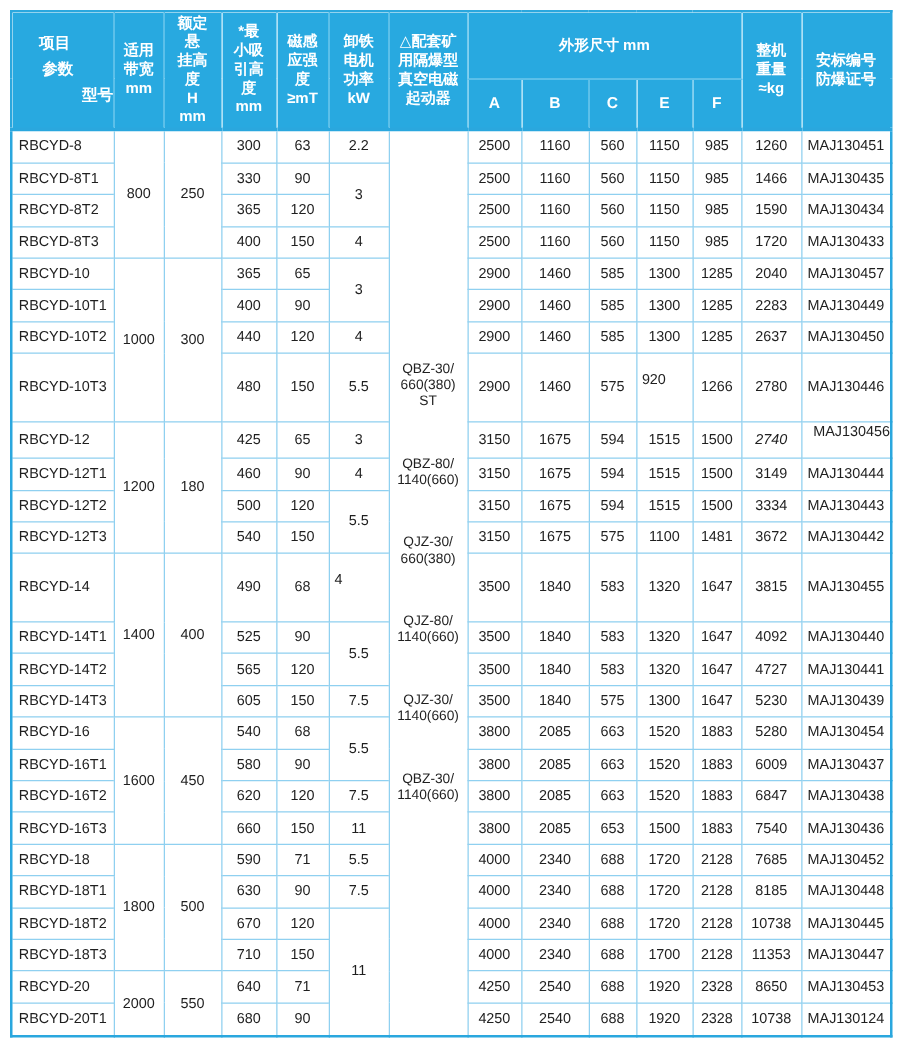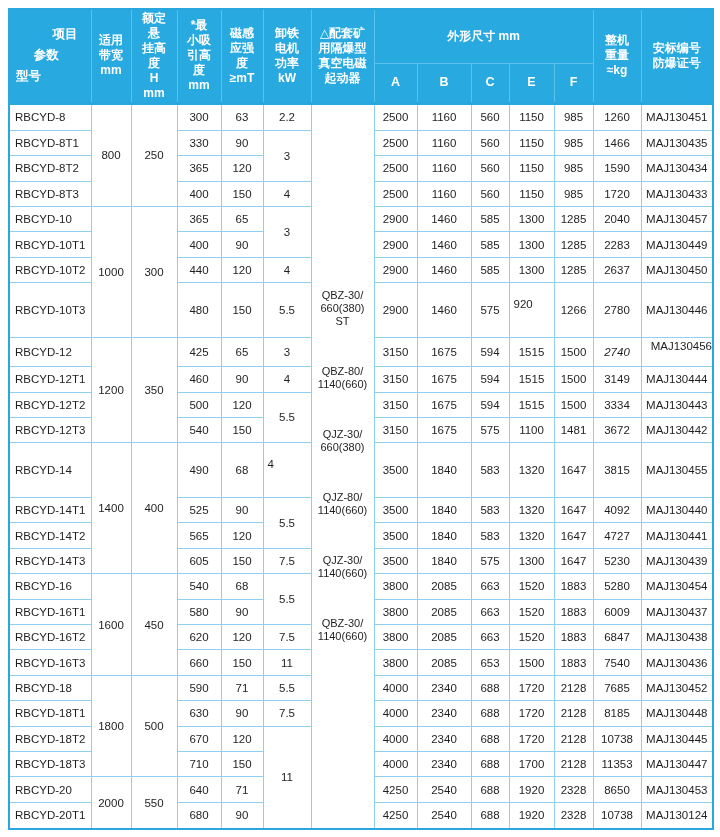--- a/index.html
+++ b/index.html
@@ -27,23 +27,23 @@
   tbody td{
     font-size:11.5px;color:#1F1F1F;background:#ffffff;
     text-align:center;vertical-align:middle;padding:0;
     white-space:nowrap;
   }
   td.model{text-align:left;padding-left:5px;}
   td.top-left{text-align:left;vertical-align:top;padding-left:4px;padding-top:15px;}
   td.v-top{vertical-align:top;padding-top:2px;text-align:right;}
   td.italic{font-style:italic;}
   th.corner div{font-size:12.5px;line-height:21px;}
-  .c1{text-align:right;padding-right:13px;}
+  .c1{padding-right:13px;}
   .c2{text-align:center;padding-right:8px;}
-  .c3{text-align:left;padding-left:6px;}
+  .c3{text-align:right;padding-left:6px;}
   td.starter-cell{vertical-align:middle;}
   .starter-stack{
     display:flex;flex-direction:column;justify-content:center;align-items:center;
     gap:37px;height:100%;
   }
   .starter-entry{
     white-space:pre-line;font-size:11px;line-height:13px;
     color:#1F1F1F;text-align:center;
   }
 </style>
@@ -232,21 +232,21 @@
           <td>1460</td>
           <td>575</td>
           <td class="top-left">920</td>
           <td>1266</td>
           <td>2780</td>
           <td>MAJ130446</td>
         </tr>
         <tr>
           <td class="model">RBCYD-12</td>
           <td rowspan="4">1200</td>
-          <td rowspan="4">350</td>
+          <td rowspan="4">180</td>
           <td>425</td>
           <td>65</td>
           <td rowspan="1">3</td>
           <td>3150</td>
           <td>1675</td>
           <td>594</td>
           <td>1515</td>
           <td>1500</td>
           <td class="italic">2740</td>
           <td class="v-top">MAJ130456</td>

